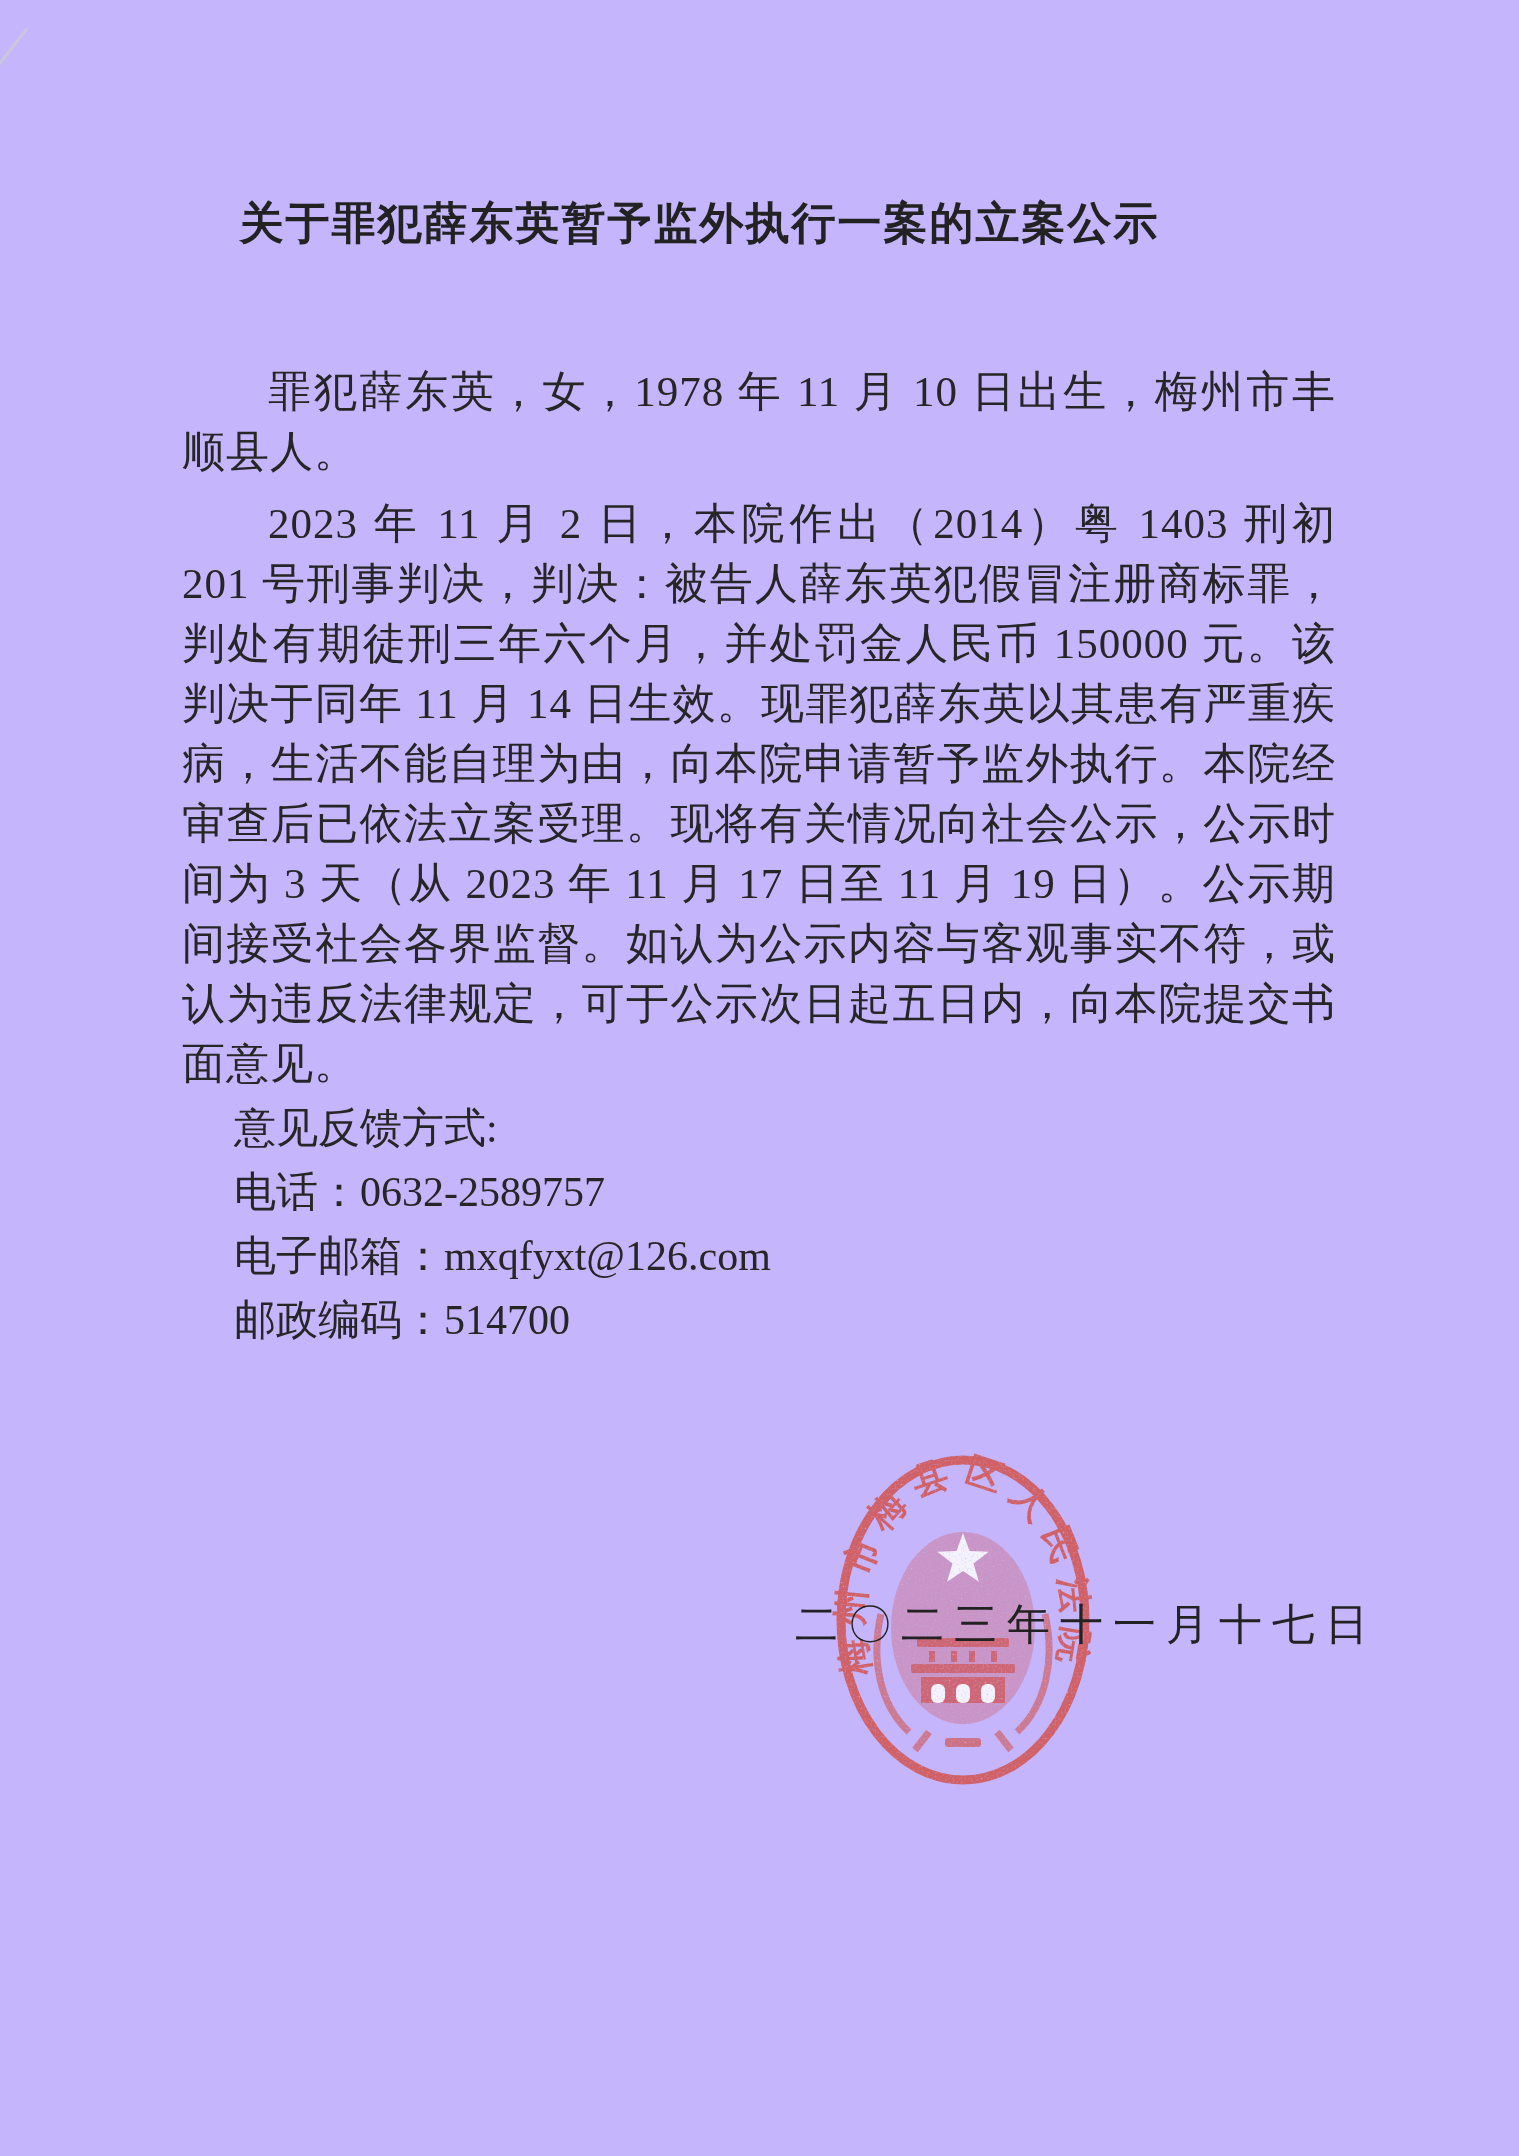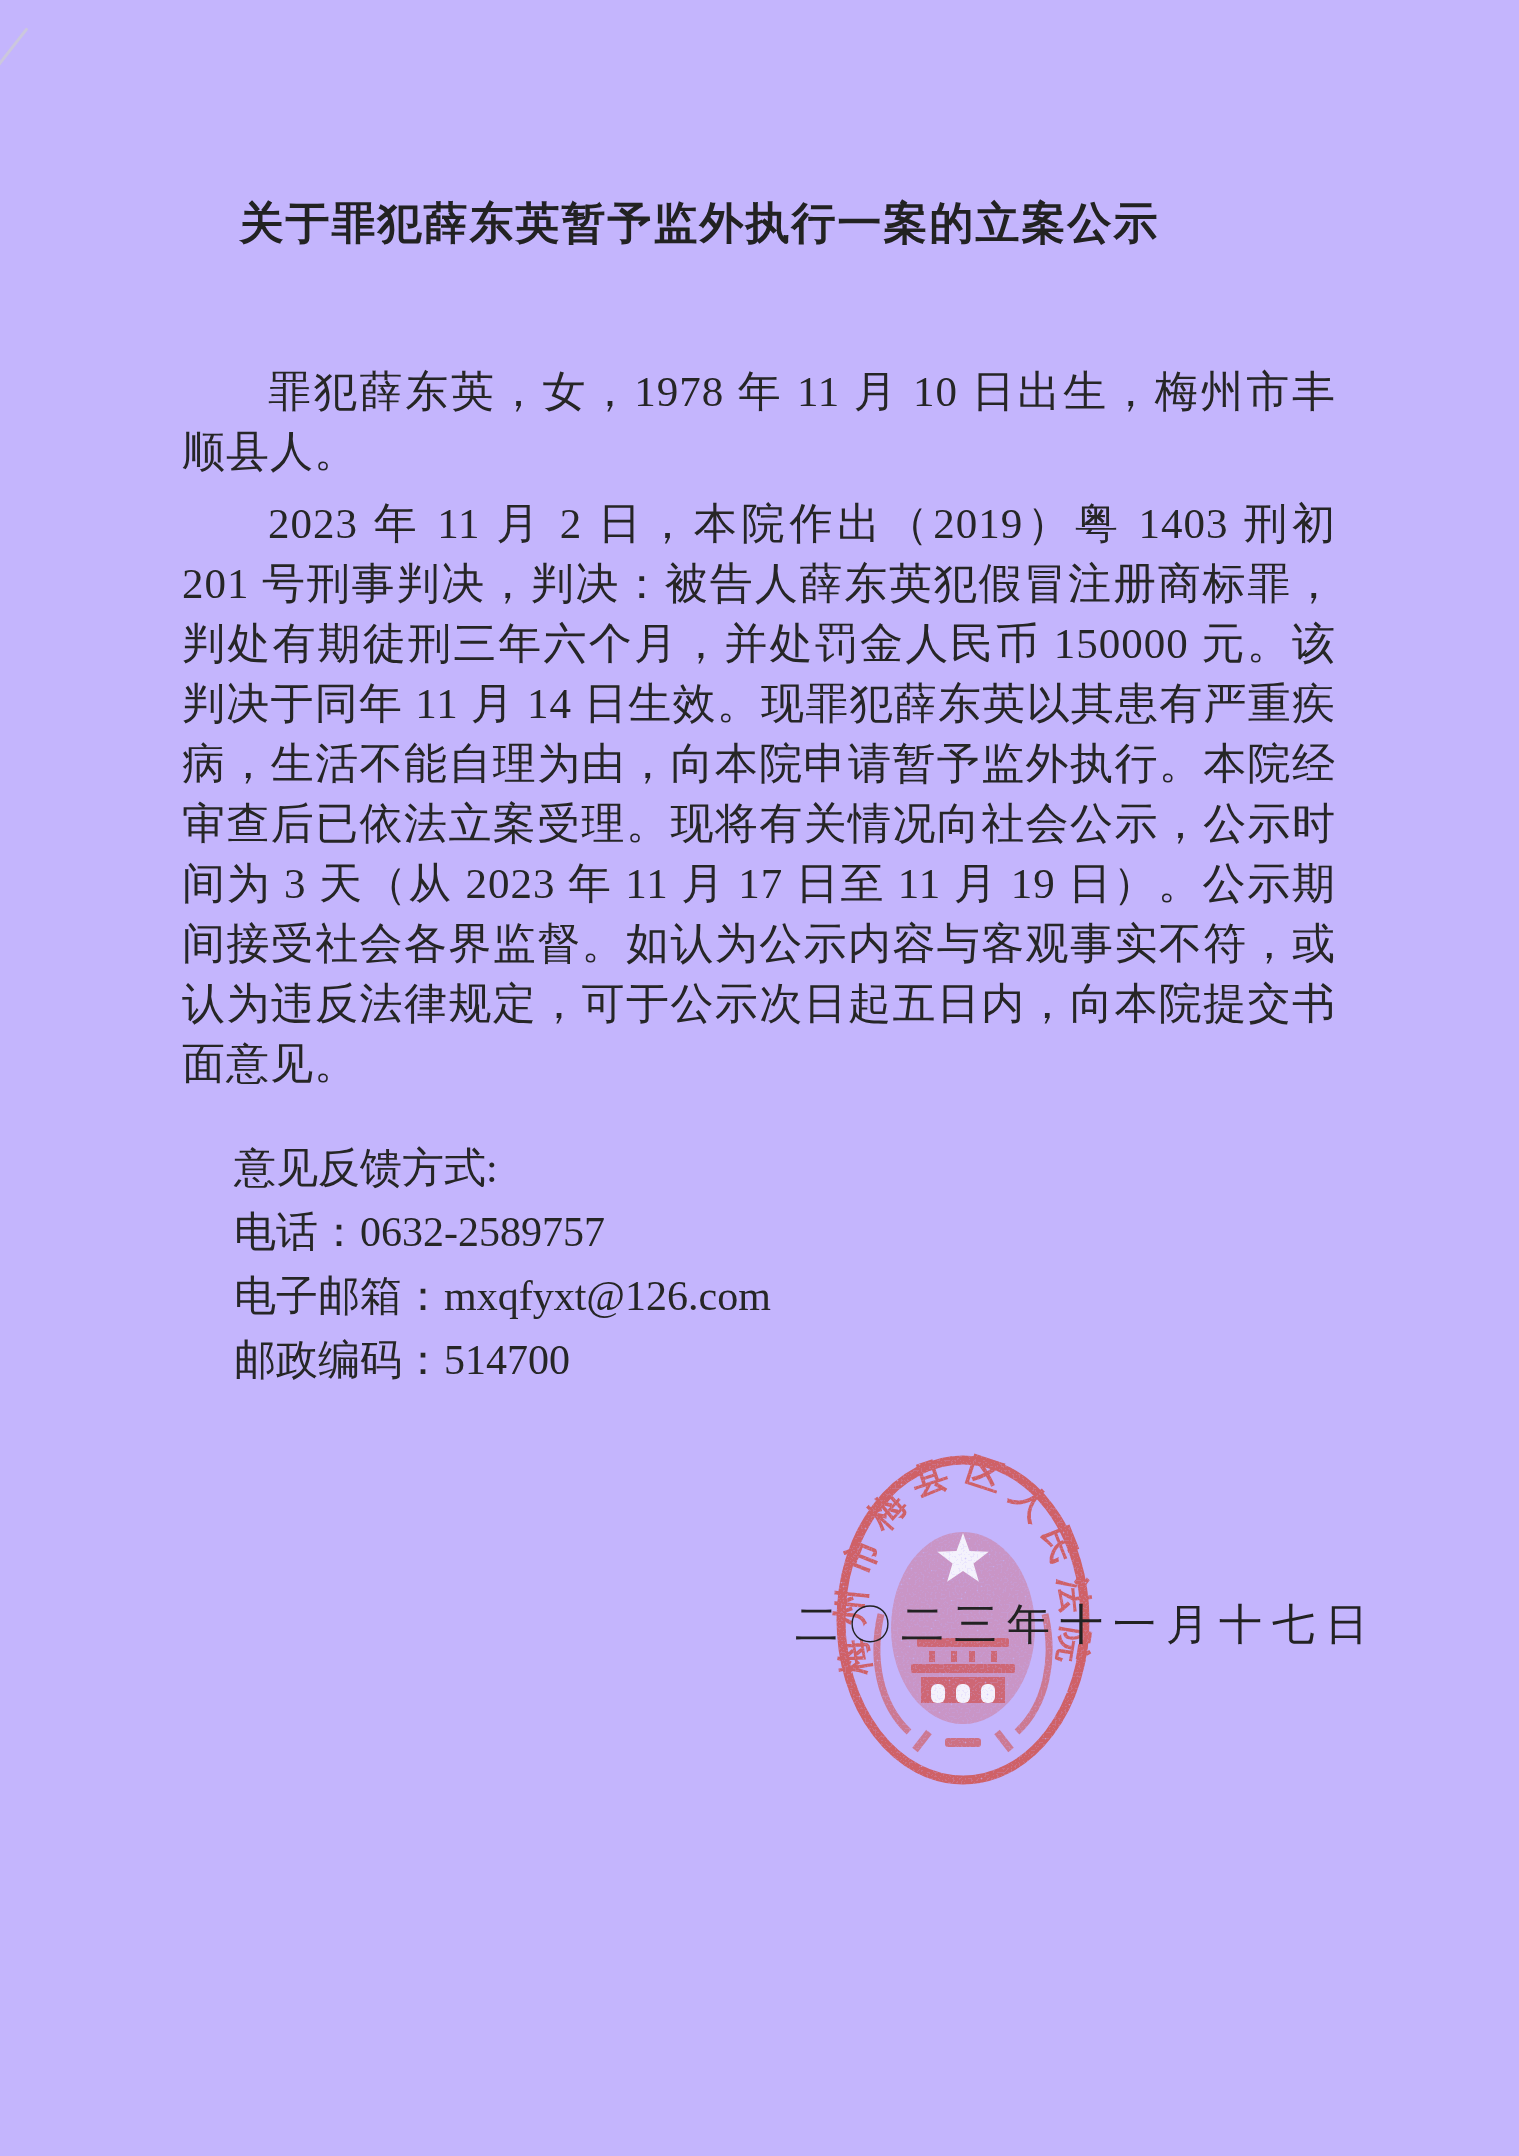--- a/index.html
+++ b/index.html
@@ -32,21 +32,21 @@
   }
   .doc-body {
     position:absolute; top:350px; left:170px;
     width:1178px;
     font-size:43px; line-height:60px;
     letter-spacing:1px;
     text-align:justify;
   }
   .doc-body p { margin:12px; text-indent:2em; }
   .feedback {
-    position:absolute; top:1136px; left:170px;
+    position:absolute; top:1096px; left:170px;
     width:1178px;
     font-size:42px; line-height:64px;
     padding-left:64px; box-sizing:border-box;
   }
   .feedback div { white-space:nowrap; }
   .seal-wrap {
     position:absolute; left:813px; top:1432px;
     width:300px; height:380px;
     z-index:1;
   }
@@ -70,21 +70,21 @@
 <body>
 
 <div class="page">
 
   <div class="scan-artifact"></div>
 
   <h1 class="doc-title">关于罪犯薛东英暂予监外执行一案的立案公示</h1>
 
   <div class="doc-body">
     <p>罪犯薛东英，女，1978 年 11 月 10 日出生，梅州市丰顺县人。</p>
-    <p>2023 年 11 月 2 日，本院作出（2019）粤 1403 刑初 201 号刑事判决，判决：被告人薛东英犯假冒注册商标罪，判处有期徒刑三年六个月，并处罚金人民币 150000 元。该判决于同年 11 月 14 日生效。现罪犯薛东英以其患有严重疾病，生活不能自理为由，向本院申请暂予监外执行。本院经审查后已依法立案受理。现将有关情况向社会公示，公示时间为 3 天（从 2023 年 11 月 17 日至 11 月 19 日）。公示期间接受社会各界监督。如认为公示内容与客观事实不符，或认为违反法律规定，可于公示次日起五日内，向本院提交书面意见。</p>
+    <p>2023 年 11 月 2 日，本院作出（2014）粤 1403 刑初 201 号刑事判决，判决：被告人薛东英犯假冒注册商标罪，判处有期徒刑三年六个月，并处罚金人民币 150000 元。该判决于同年 11 月 14 日生效。现罪犯薛东英以其患有严重疾病，生活不能自理为由，向本院申请暂予监外执行。本院经审查后已依法立案受理。现将有关情况向社会公示，公示时间为 3 天（从 2023 年 11 月 17 日至 11 月 19 日）。公示期间接受社会各界监督。如认为公示内容与客观事实不符，或认为违反法律规定，可于公示次日起五日内，向本院提交书面意见。</p>
   </div>
 
   <div class="feedback">
     <div>意见反馈方式:</div>
     <div>电话：0632-2589757</div>
     <div>电子邮箱：mxqfyxt@126.com</div>
     <div>邮政编码：514700</div>
   </div>
 
   <div class="seal-wrap">

